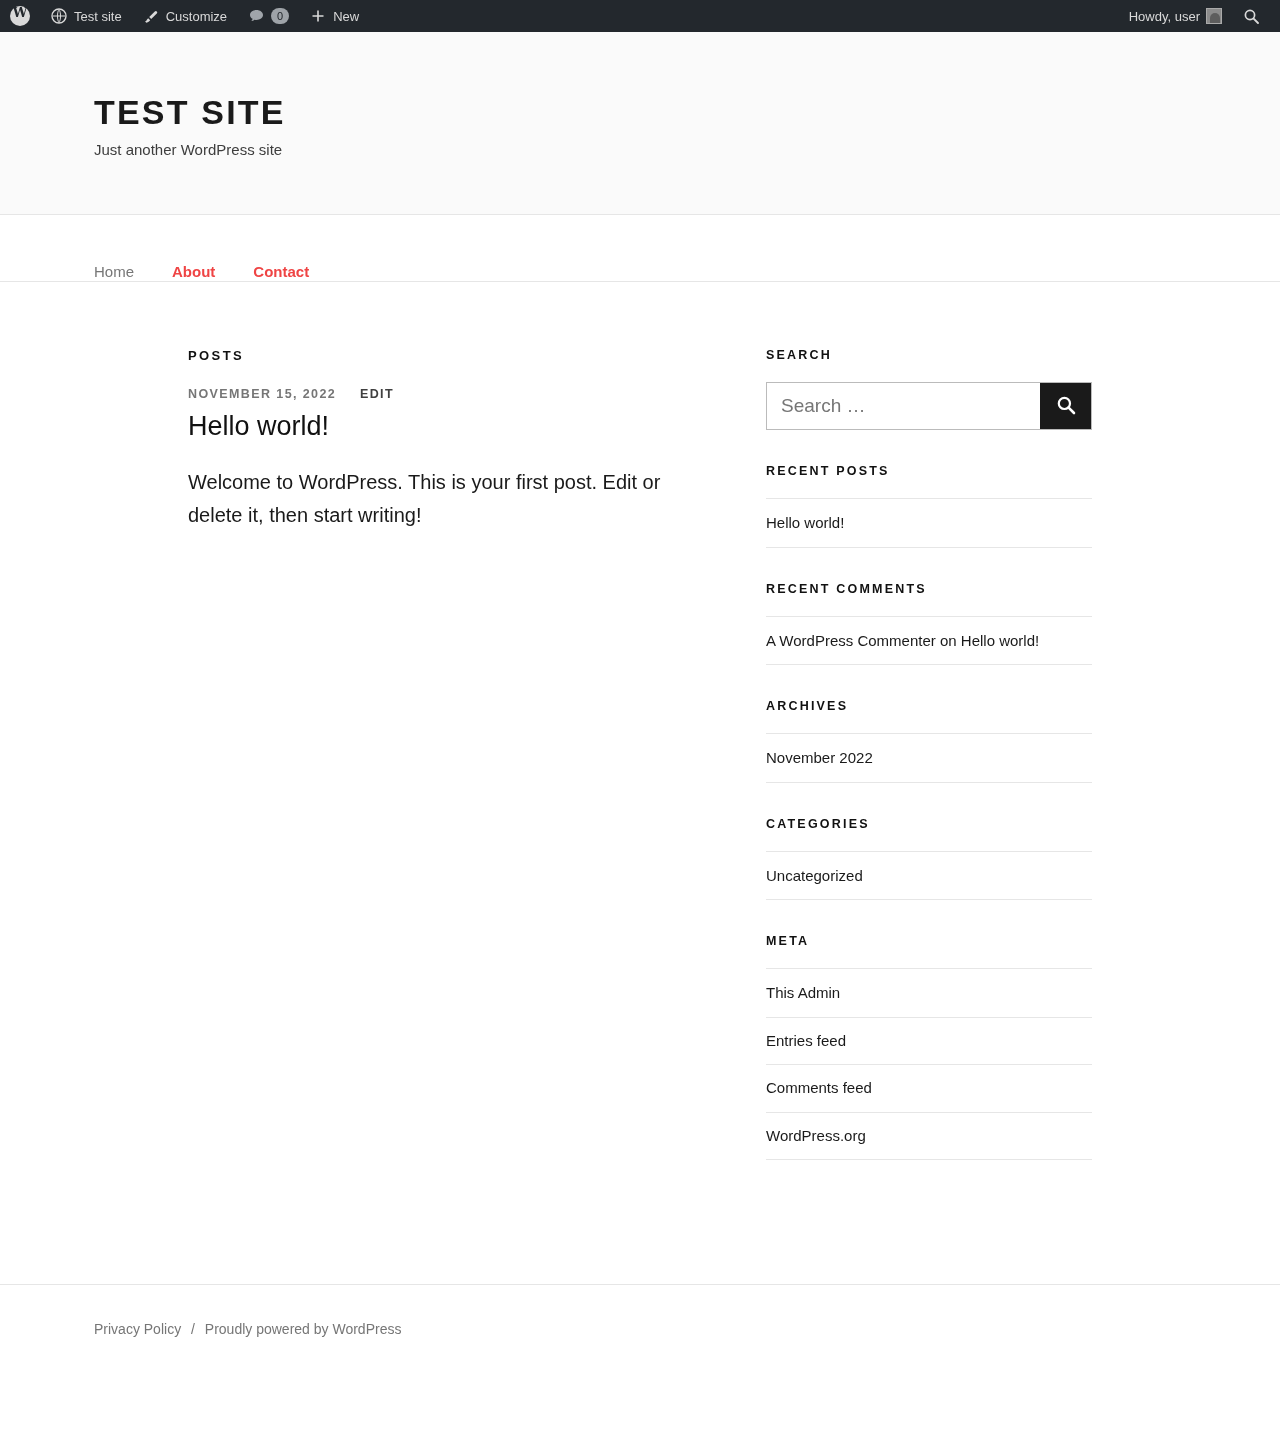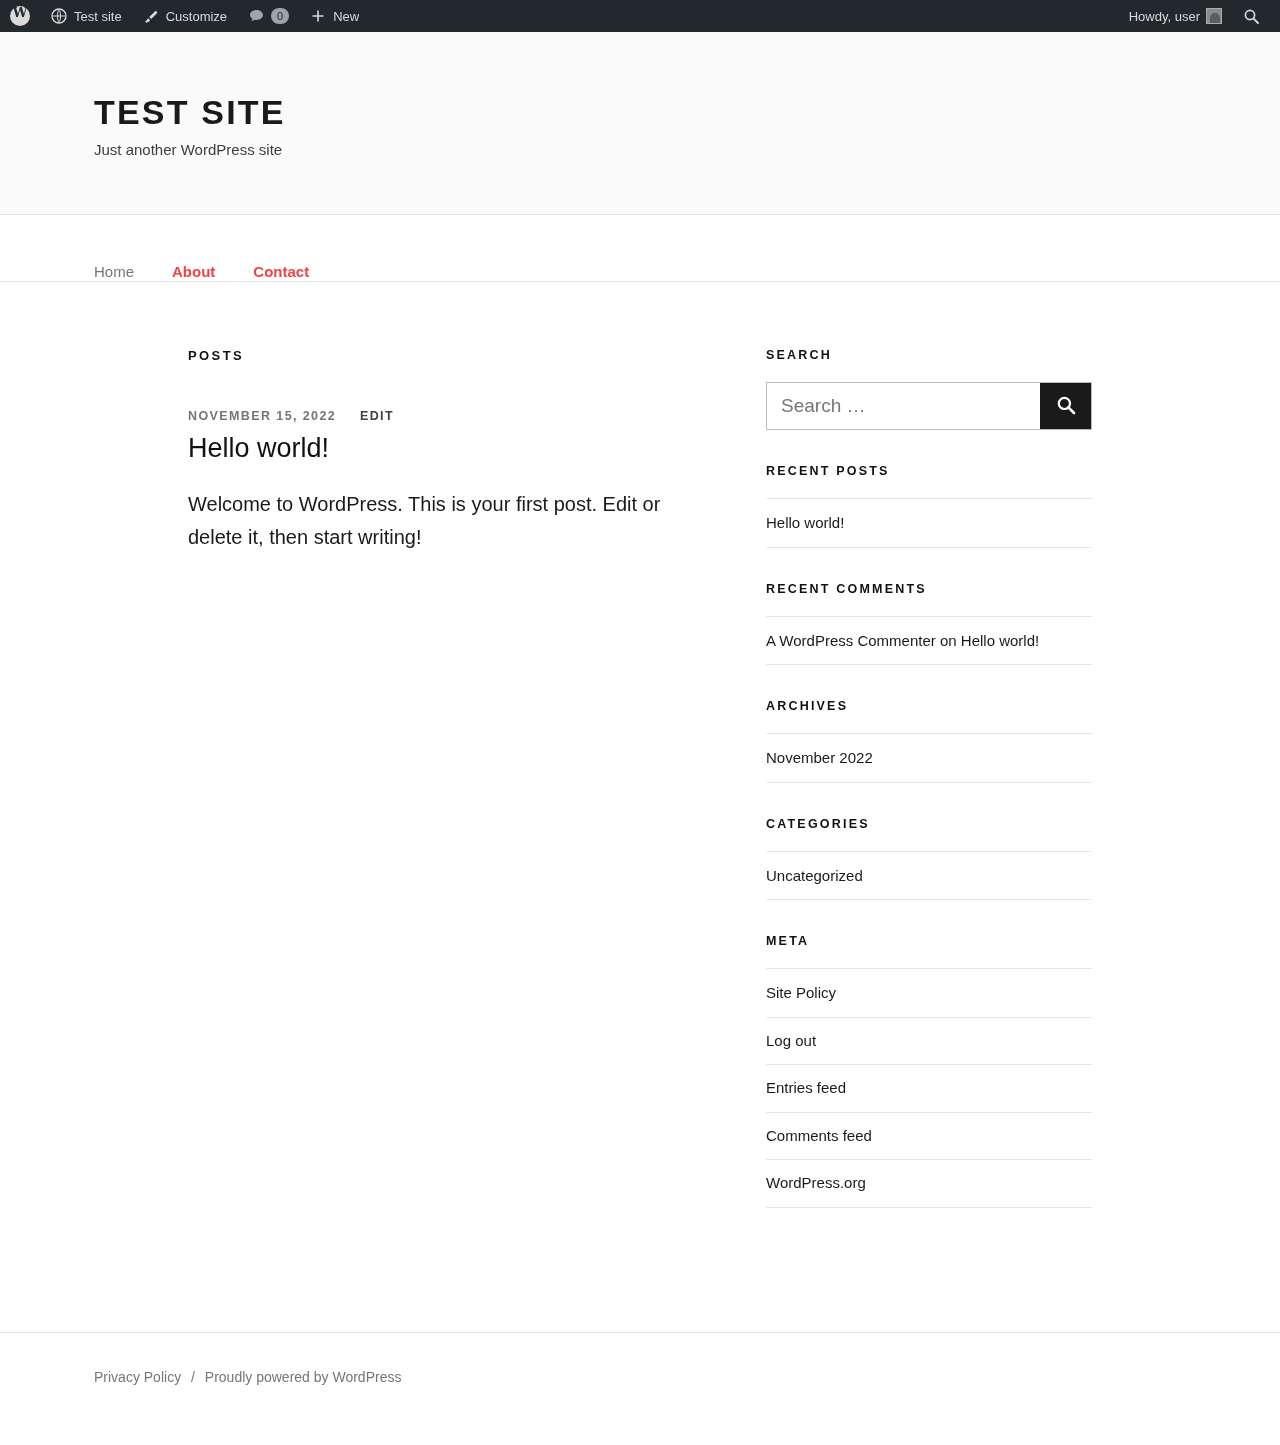--- a/index.html
+++ b/index.html
@@ -134,21 +134,21 @@
     align-items: flex-start;
   }
   .primary { width: 578px; margin-right: 0; }
   .secondary { width: 326px; margin-left: auto; }
 
   .page-title {
     font-size: 13px;
     letter-spacing: 2.4px;
     text-transform: uppercase;
     font-weight: 700;
-    margin: 0 0 46px 0;
+    margin: 0 0 24px 0;
     color: #111;
   }
 
   .entry-meta {
     font-size: 12.5px;
     letter-spacing: 1.4px;
     text-transform: uppercase;
     font-weight: 700;
     margin-bottom: 8px;
   }
@@ -387,22 +387,21 @@
         <ul>
           <li>
             <a href="#">Uncategorized</a>
           </li>
         </ul>
       </section>
 
       <section class="widget">
         <h3 class="widget-title">Meta</h3>
         <ul>
-          <li><a href="#">Site Policy</a></li>
-          <li><a href="#">Log out</a></li>
+          <li><a href="#">This Admin</a></li>
           <li><a href="#">Entries feed</a></li>
           <li><a href="#">Comments feed</a></li>
           <li><a href="#">WordPress.org</a></li>
         </ul>
       </section>
 
     </aside>
   </div>
 </div>
 

